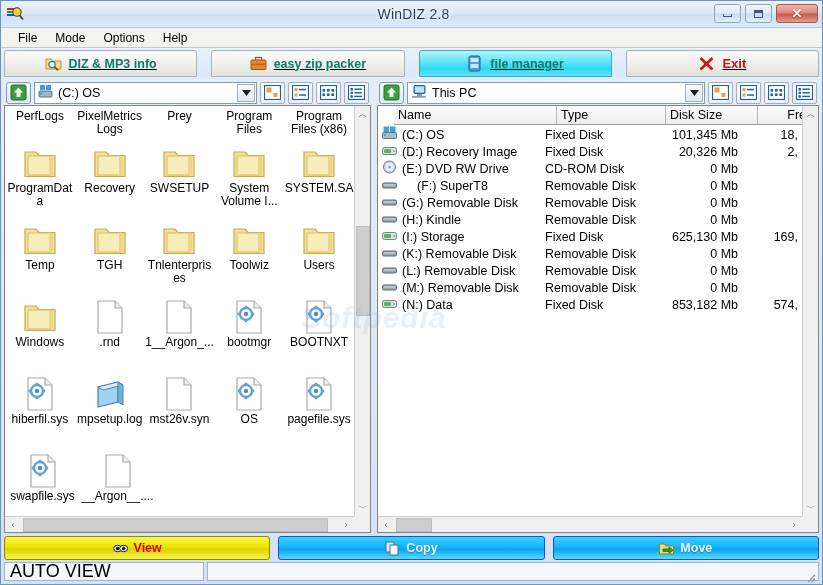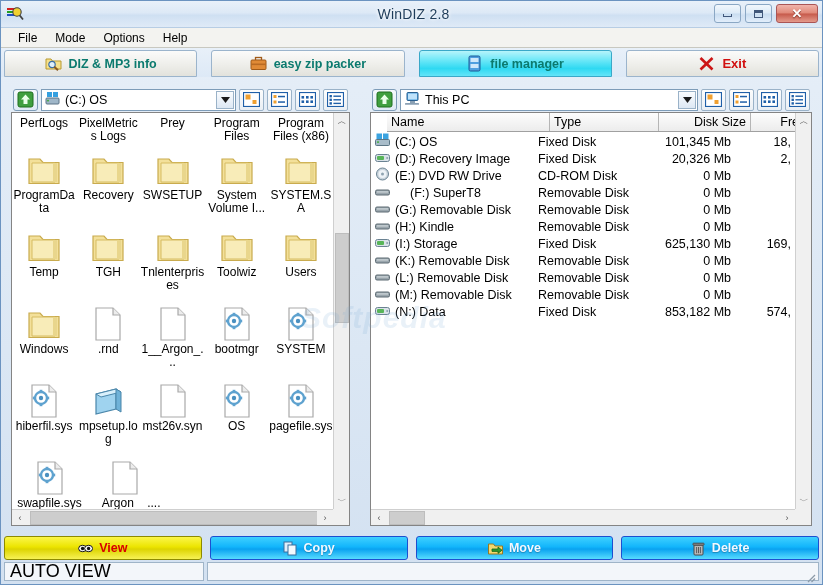--- a/index.html
+++ b/index.html
@@ -72,20 +72,21 @@
   }
 
   
   #tabstrip {
     height: 29px;
     display: flex;
     align-items: stretch;
     padding: 2px 3px 0 3px;
     gap: 14px;
     background: linear-gradient(180deg,#e8f0f9,#dde9f6);
+    text-decoration: underline;
   }
   .tab {
     flex: 1 1 0;
     display: flex; align-items: center; justify-content: center;
     gap: 7px;
     border: 1px solid #9bb4cc;
     border-radius: 3px 3px 0 0;
     background: linear-gradient(180deg,#fbfbfa 0%,#eeeeea 55%,#e2e2dc 100%);
     font-weight: bold;
     font-size: 12.5px;
@@ -103,21 +104,21 @@
 
   
   #body {
     position: absolute;
     left: 0; top: 76px; right: 0;
     height: 459px;
     display: flex;
   }
   .panel {
     position: relative;
-    margin: 10px;
+    margin: 3px;
     display: flex; flex-direction: column;
   }
   #panel-left { width: 392px; }
   #panel-right { flex: 1; }
 
   .ptoolbar {
     height: 25px;
     display: flex; align-items: center;
     gap: 3px;
     padding: 0 2px;
@@ -624,21 +625,21 @@
                     <circle cx="11" cy="14" r="6" fill="none" stroke="#5ea2cf" stroke-width="2.4"></circle>
                     <circle cx="11" cy="14" r="2.2" fill="#4a90c0"></circle>
                     <g fill="#5ea2cf">
                       <rect x="9.6" y="5.8" width="2.8" height="3"></rect>
                       <rect x="9.6" y="19.2" width="2.8" height="3"></rect>
                       <rect x="2.8" y="12.6" width="3" height="2.8"></rect>
                       <rect x="16.2" y="12.6" width="3" height="2.8"></rect>
                     </g>
                   </svg>
                 </div>
-                <div class="gname">SYSTEM</div>
+                <div class="gname">BOOTNXT</div>
               </div>
             </div>
             <div class="grid-row">
               <div class="gcell">
                 <div class="gicon">
                   <svg width="28" height="34" viewBox="0 0 28 34">
                     <path d="M2 1 h17 l7 7 v25 H2z" fill="#ffffff" stroke="#a9a9a9" stroke-width="1.2"></path>
                     <path d="M19 1 v7 h7" fill="#ececec" stroke="#a9a9a9" stroke-width="1.2"></path>
                     <circle cx="11" cy="14" r="6" fill="none" stroke="#5ea2cf" stroke-width="2.4"></circle>
                     <circle cx="11" cy="14" r="2.2" fill="#4a90c0"></circle>
@@ -815,21 +816,21 @@
                 <rect x="6.4" y="10.7" width="7.6" height="1.4"></rect>
               </g>
           </svg>
         </div>
       </div>
 
       <div class="plist">
         <div class="lv-header">
           <div class="lv-col" style="width:163px;">Name</div>
           <div class="lv-col" style="width:109px;">Type</div>
-          <div class="lv-col num" style="width:92px;text-align:right;">Disk Size</div>
+          <div class="lv-col num" style="width:92px;text-align:left;">Disk Size</div>
           <div class="lv-col num" style="width:60px;text-align:right;">Free</div>
         </div>
         <div class="lv-rows" id="lv-rows">
             <div class="lv-row">
               <div class="lv-cell name" style="width: 163px;">
                 <span><svg width="15" height="14" viewBox="0 0 15 14">
                     <rect x="0.5" y="6.5" width="14" height="6" rx="1" fill="#a8bcc9" stroke="#5c7685"></rect>
                     <rect x="1.5" y="0.5" width="5.5" height="5.5" fill="#3aa3e0"></rect>
                     <rect x="8" y="0.5" width="5.5" height="5.5" fill="#3aa3e0"></rect>
                     <rect x="2" y="8.3" width="2" height="1.6" fill="#4cb04c"></rect>
@@ -1003,34 +1004,20 @@
     </div>
     <div class="abtn">
       <span class="aico">
         <svg width="15" height="15" viewBox="0 0 15 15">
           <path d="M0.5 3 h5 l1.4 2 H14.5 v8 H0.5z" fill="#f2d870" stroke="#9a7a20"></path>
           <path d="M4 8 h6 v-2 l4 3.2 -4 3.2 v-2 H4z" fill="#2f9a2f" stroke="#166616" stroke-width=".8"></path>
         </svg>
       </span>
       <span>Move</span>
     </div>
-    <div class="abtn">
-      <span class="aico">
-        <svg width="15" height="15" viewBox="0 0 15 15">
-          <rect x="3" y="4" width="9" height="10" rx="1" fill="#b9b9b9" stroke="#4a4a4a"></rect>
-          <rect x="2" y="2.2" width="11" height="2" rx=".6" fill="#8f8f8f" stroke="#4a4a4a"></rect>
-          <g stroke="#5a5a5a">
-              <line x1="5.6" y1="6" x2="5.6" y2="12.2"></line>
-              <line x1="7.5" y1="6" x2="7.5" y2="12.2"></line>
-              <line x1="9.4" y1="6" x2="9.4" y2="12.2"></line>
-            </g>
-        </svg>
-      </span>
-      <span>Delete</span>
-    </div>
   </div>
 
   <div id="statusbar">
     <div class="sb-pane" id="sb-left">AUTO VIEW</div>
     <div class="sb-pane" id="sb-right">
       <span></span>
       <span id="grip">
         <svg width="12" height="12" viewBox="0 0 12 12">
           <g stroke="#8b9aa8" stroke-width="1.2">
             <line x1="11" y1="4" x2="4" y2="11"></line>

